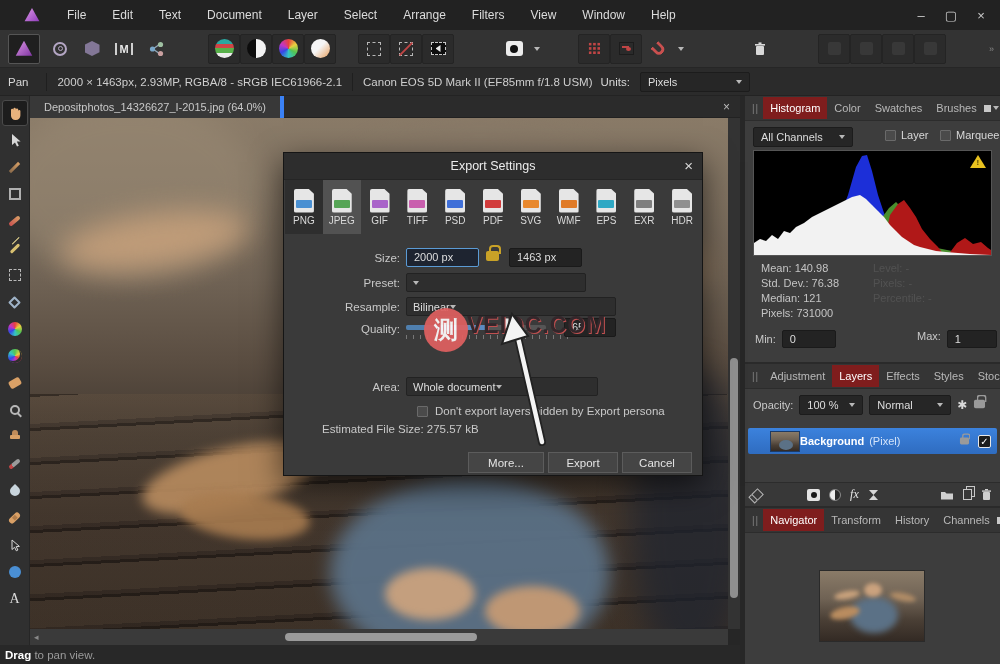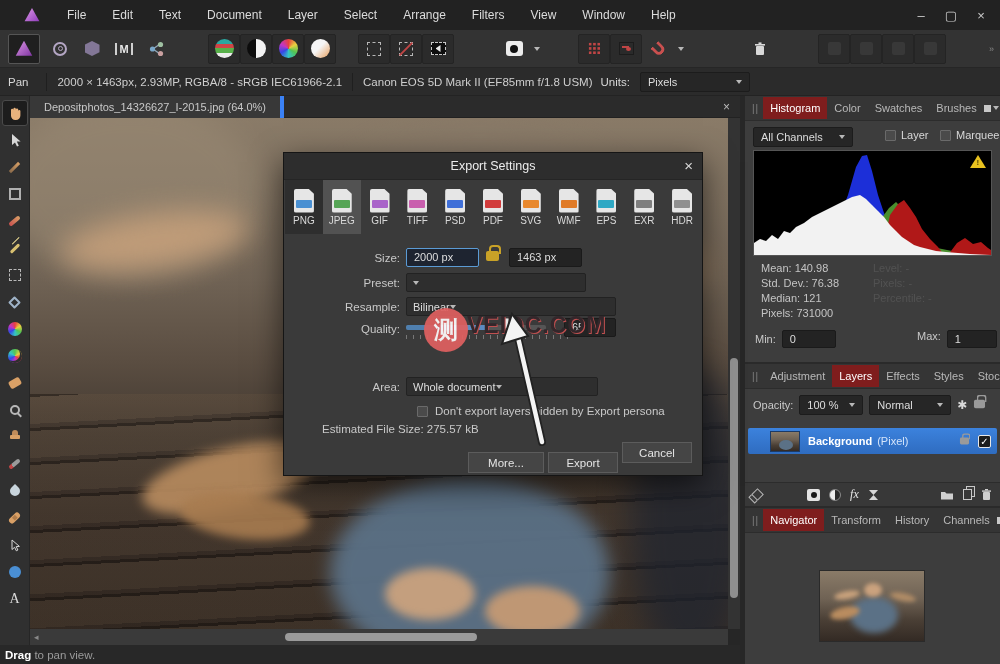--- a/index.html
+++ b/index.html
@@ -495,21 +495,21 @@
 
     <div style="position:absolute;left:133px;top:252px;display:flex;align-items:center;gap:7px">
       <span class="chk"></span>
       <span style="color:#c8c8c8;font-size:11.5px">Don't export layers hidden by Export persona</span>
     </div>
 
     <span style="position:absolute;left:38px;top:270px;color:#c8c8c8;font-size:11.5px">Estimated File Size: 275.57 kB</span>
 
     <div class="btn" style="left:184px;top:299px;width:76px">More...</div>
     <div class="btn" style="left:264px;top:299px;width:70px">Export</div>
-    <div class="btn" style="left:338px;top:289px;width:70px">Cancel</div>
+    <div class="btn" style="left:338px;top:299px;width:70px">Cancel</div>
   </div>
 
   <div class="wm-circle">
       <span>测</span>
     </div>
   <span class="wm-text">VEIDC.COM</span>
   <svg class="cursor-arrow" width="60" height="140">
     <path d="M16 8 L44 130" stroke="#222" stroke-width="8" stroke-linecap="round"></path>
     <path d="M16 8 L44 130" stroke="#f4f4f4" stroke-width="4.5" stroke-linecap="round"></path>
     <polygon points="14,2 4,32 30,24" fill="#f4f4f4" stroke="#222" stroke-width="2"></polygon>
@@ -598,21 +598,21 @@
           <span>Normal</span>
             <span class="caret"></span>
         </div>
         <span class="gearglyph">✱</span>
         <span><span class="lock gray" style="display:inline-block;transform:scale(.85)"></span></span>
       </div>
       <div class="layer-row">
         <div class="mini-photo" style="width:30px;height:21px;margin-left:22px;border:1px solid #1c3a66">
           <i style="left:8px;top:8px;width:14px;height:10px;background:#5b7186"></i>
         </div>
-        <span style="margin-left:8px;font-weight:bold">Background</span>
+        <span style="font-weight:bold">Background</span>
         <span style="margin-left:5px;color:#d4e4fa">(Pixel)</span>
         <span style="margin-left:auto;margin-right:6px;display:flex;align-items:center;gap:7px">
           <span class="lock gray" style="transform:scale(.7)"></span>
           <span style="width:13px;height:13px;background:#1c1c1c;border:1px solid #e8e8e8;border-radius:2px;color:#fff;font-size:10px;display:flex;align-items:center;justify-content:center">✓</span>
         </span>
       </div>
       <div style="position:absolute;left:0;right:0;bottom:0;height:24px;background:#383838;border-top:1px solid #2c2c2c;display:flex;align-items:center;padding:0 8px;gap:9px">
         <span class="footer-ico">
             <span class="stackico"></span>
           </span>

